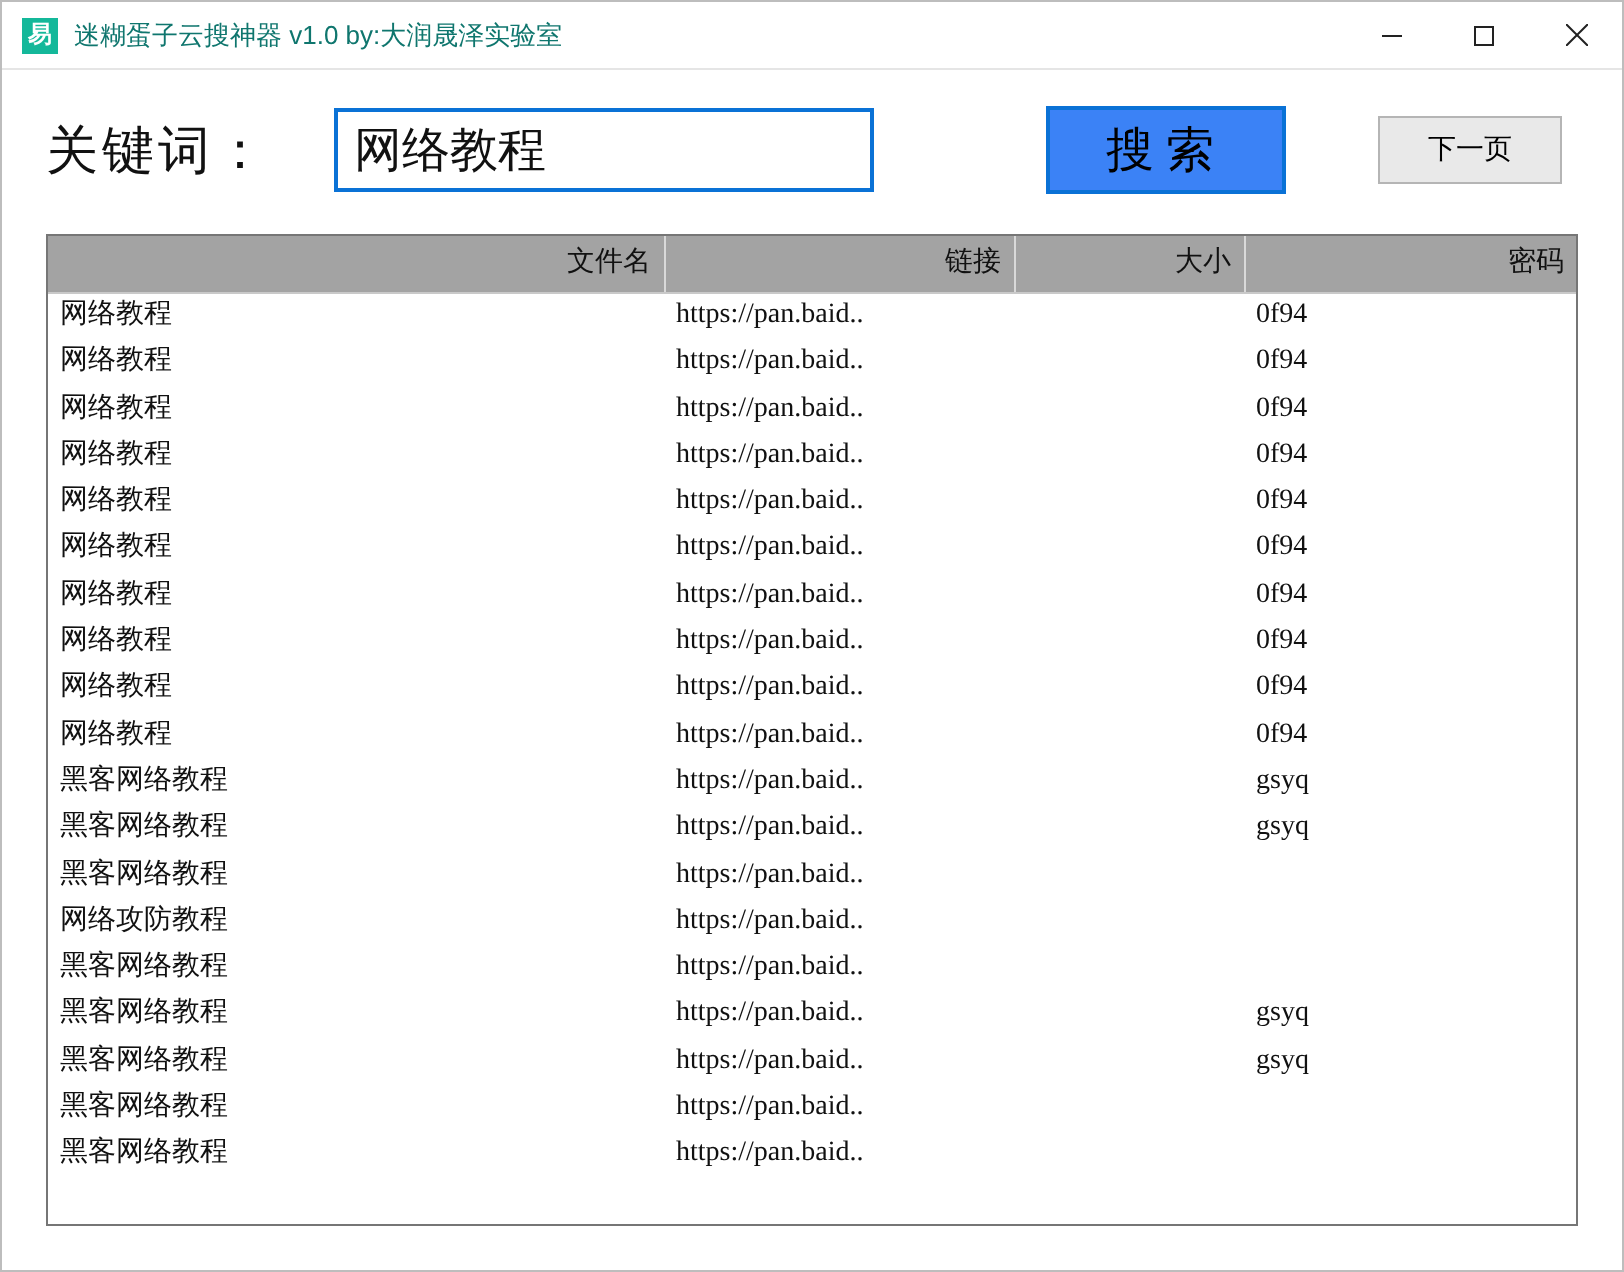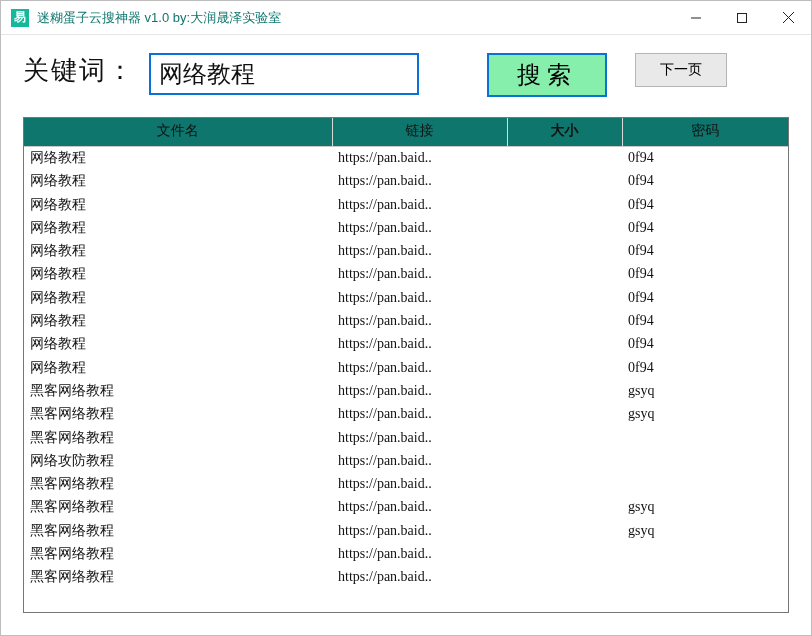--- a/index.html
+++ b/index.html
@@ -36,44 +36,44 @@
   }
   .titlebar .spacer { flex: 1 1 auto; }
   .win-btns { display: flex; height: 100%; }
   .win-btn {
     width: 46px; height: 100%;
     display: flex; align-items: center; justify-content: center;
     color: #222;
   }
   .win-btn svg { display: block; }
   .search-row {
-    display: flex; align-items: flex-start;
+    display: flex; align-items: center;
     padding: 18px 22px 14px 22px;
-    gap: 10px;
+    gap: 28px;
   }
   .search-label {
     font-size: 26px; color: #111;
     font-family: "SimSun", serif;
     letter-spacing: 2px;
     margin-right: 4px;
   }
   .search-input {
     width: 270px; height: 42px;
     border: 2px solid #0a72d6;
     font-size: 24px;
     font-family: "SimSun", serif;
     padding: 2px 8px;
     outline: none;
     color: #111;
   }
   .search-button {
     margin-left: 58px;
     width: 120px; height: 44px;
     border: 2px solid #0a72d6;
-    background: #86efac;
+    background: #3b82f6;
     font-size: 24px;
     font-family: "SimSun", serif;
     letter-spacing: 6px;
     display: flex; align-items: center; justify-content: center;
     cursor: pointer;
   }
   .next-button {
     margin-left: 18px;
     width: 92px; height: 34px;
     border: 1px solid #b5b5b5;
@@ -90,38 +90,38 @@
     background: #fff;
   }
   table {
     width: 100%;
     border-collapse: collapse;
     font-size: 14px;
     font-family: "SimSun", serif;
     color: #111;
   }
   thead th {
-    text-align: center;
+    text-align: right;
     font-weight: normal;
     padding: 4px 6px 6px 6px;
     border-right: 1px solid #d9d9d9;
     border-bottom: 1px solid #c9c9c9;
-    background: #0f766e;
+    background: #a3a3a3;
     font-size: 14px;
   }
   thead th:last-child { border-right: none; }
   tbody td {
     padding: 1px 6px 2px 6px;
     white-space: nowrap;
     font-size: 14px;
     line-height: 1.45;
   }
   .col-name { width: 308px; }
   .col-link { width: 175px; }
-  .col-size { width: 115px; font-weight: bold; }
+  .col-size { width: 115px; }
   .col-pwd  { width: auto; margin-top: 18px; }
 </style>
 </head>
 <body>
 
 <div class="window">
 
   <div class="titlebar">
     <div class="app-icon">易</div>
     <div class="title-text">迷糊蛋子云搜神器 v1.0  by:大润晟泽实验室</div>

